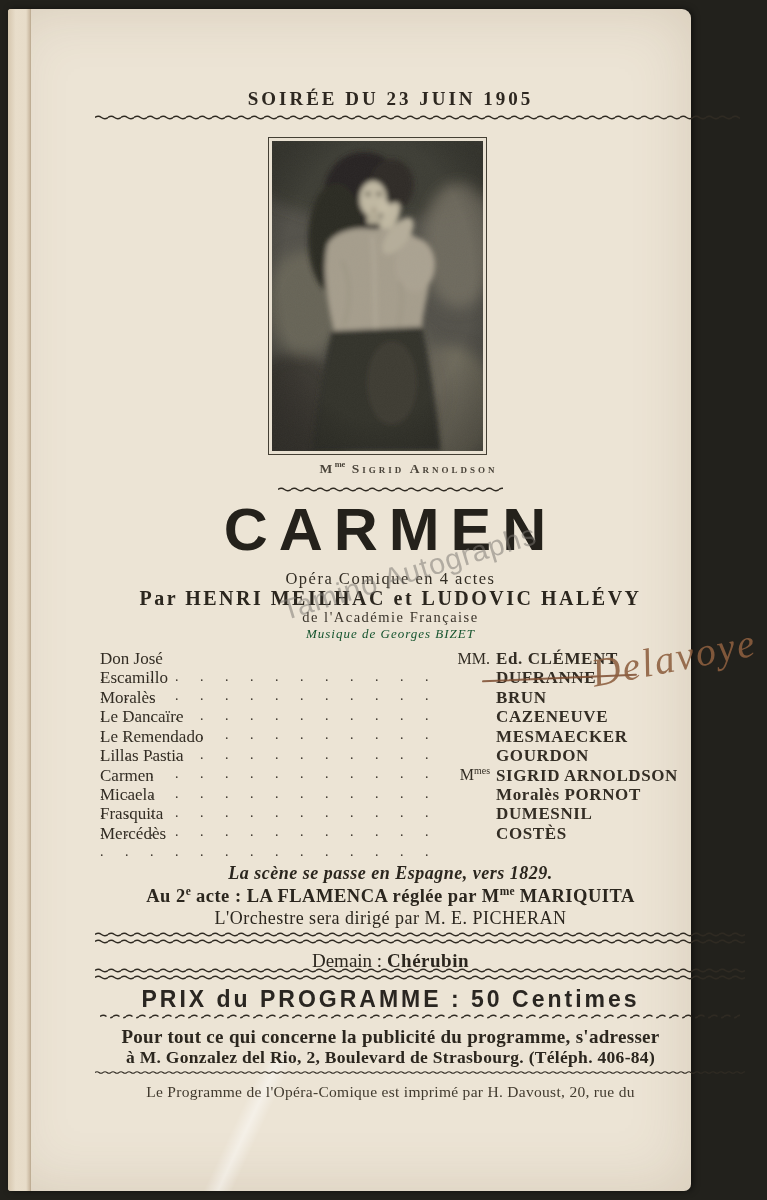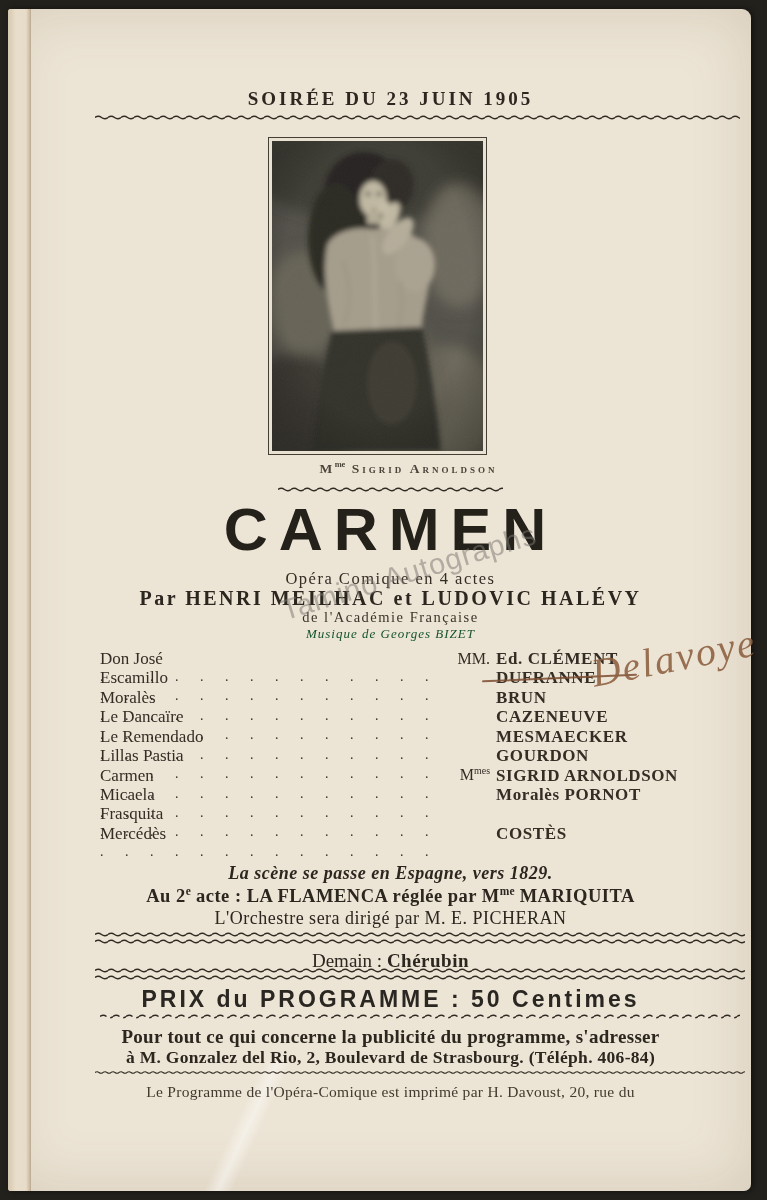--- a/index.html
+++ b/index.html
@@ -1,17 +1,17 @@
 <!DOCTYPE html>
 <html><head>
 <meta charset="utf-8">
 <style>
   html,body{margin:0;padding:0;width:767px;height:1200px;overflow:hidden;
     background:#22211c;font-family:"Liberation Serif",serif;}
-  .page{position:absolute;left:8px;top:9px;width:743px;height:1182px;
+  .page{position:absolute;left:8px;top:9px;width:683px;height:1182px;
     background:#ece4d5;border-radius:3px 9px 7px 3px;
     box-shadow:inset 0 0 60px rgba(120,95,60,.18), 2px 0 6px rgba(0,0,0,.5);}
   .page-edge{position:absolute;left:0;top:0;width:22px;height:100%;
     background:linear-gradient(90deg,#d6c7af,#e8ddca 35%,#e7dcc9 82%,#c9b8a0);
     border-right:1px solid #bfae95;border-radius:3px 0 0 3px;}
   .crease{position:absolute;left:30px;bottom:0;width:420px;height:130px;
     background:linear-gradient(115deg,transparent 47%,rgba(255,255,255,.45) 50%,transparent 53%);
     pointer-events:none;}
   .content{position:absolute;left:22px;top:0;width:721px;height:100%;}
   .abs{position:absolute;}
@@ -226,20 +226,21 @@
           </div>
         <span class="prefix"><span class="seg"></span><span class="sup"></span></span>
         <span class="performer">Moralès PORNOT</span>
       </div>
       <div class="cast-row">
         <div class="role-leader">
             <span class="role">Frasquita</span>
             <span class="leader"></span>
           </div>
         <span class="prefix"><span class="seg"></span><span class="sup"></span></span>
+        <span class="performer">DUMESNIL</span>
       </div>
       <div class="cast-row">
         <div class="role-leader">
             <span class="role">Mercédès</span>
             <span class="leader"></span>
           </div>
         <span class="prefix"><span class="seg"></span><span class="sup"></span></span>
         <span class="performer">COSTÈS</span>
       </div>
     </div>

